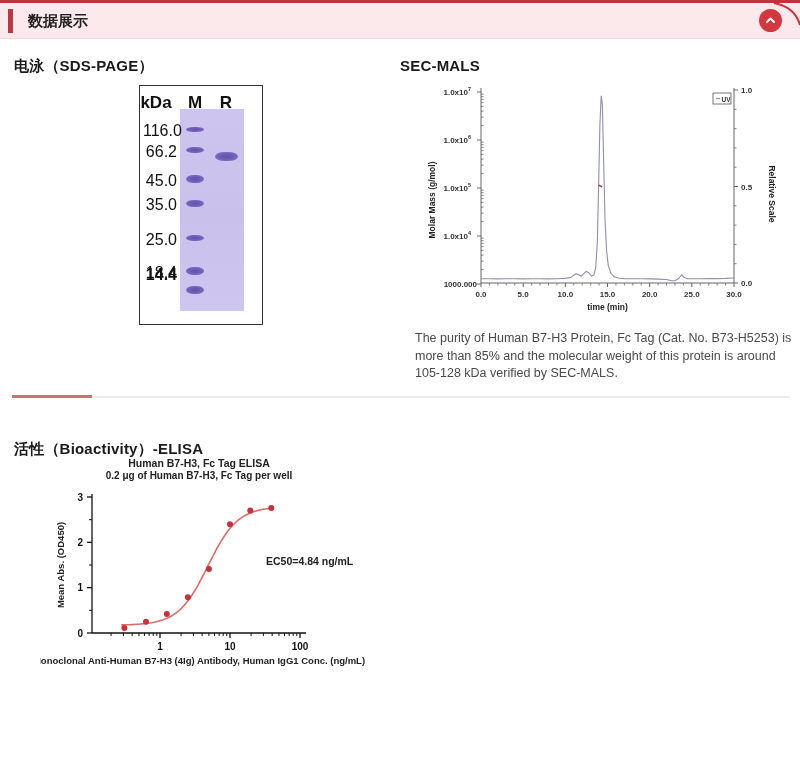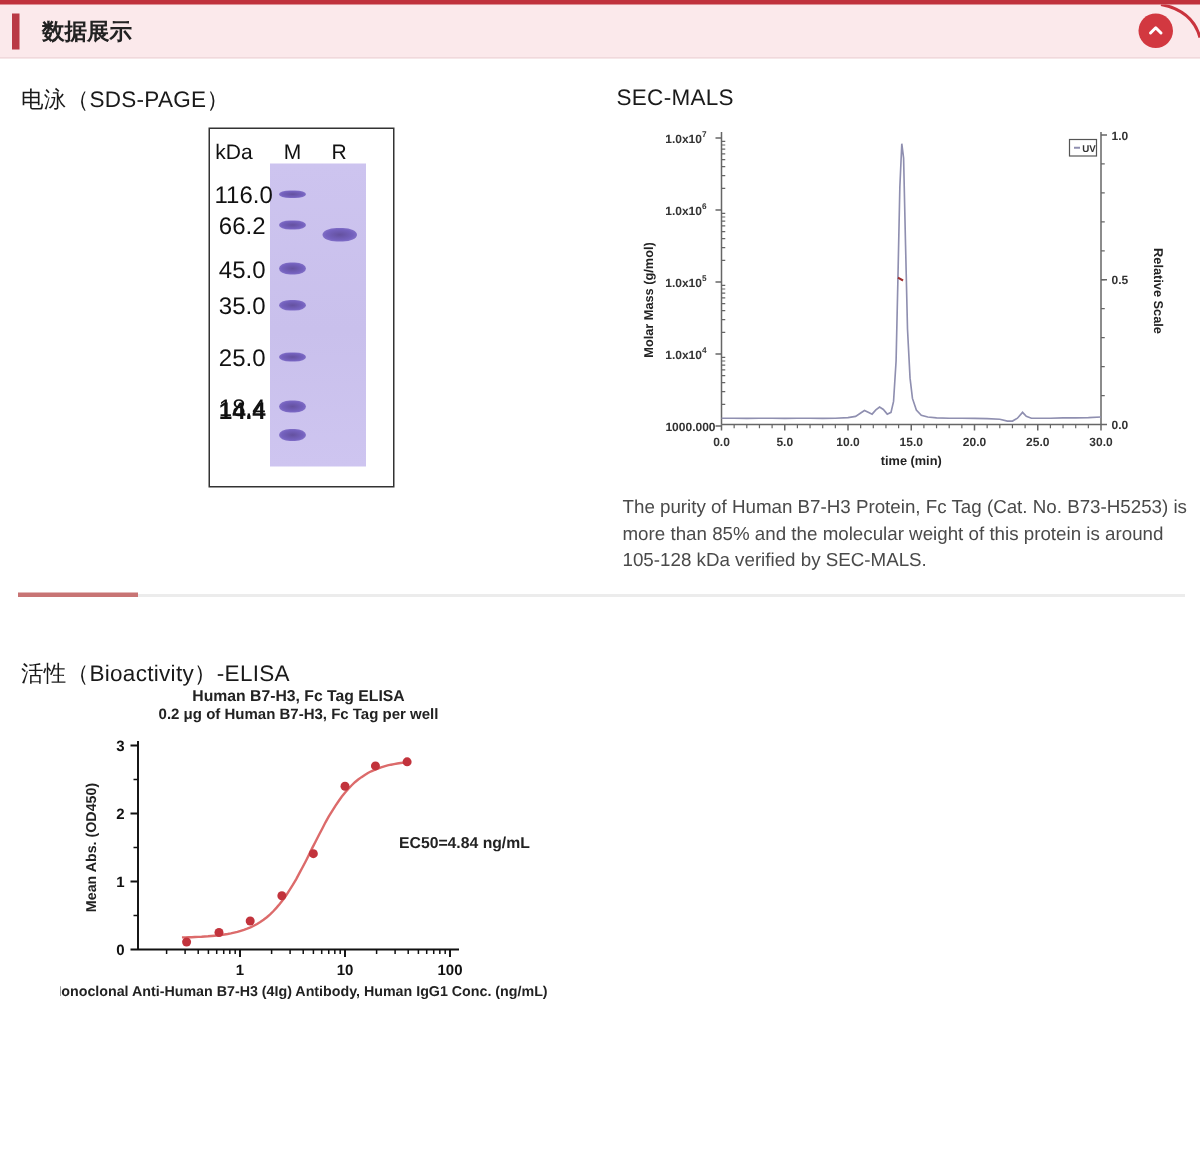--- a/index.html
+++ b/index.html
@@ -9,29 +9,29 @@
 
   
   #hdr { position:absolute; left:0; top:0; width:800px; height:39px;
     background:#fbe9eb; border-top:3px solid #c0323c; border-bottom:1px solid #f0d9dc; }
   #hdr-bar { position:absolute; left:8px; top:6px; width:5px; height:24px; background:#b93945; }
   #hdr-title { position:absolute; left:28px; top:9px; font-size:15px; font-weight:bold; color:#222; }
   #top-btn { position:absolute; right:18px; top:6px; width:23px; height:23px; border-radius:50%;
     background:#d23840; border:none; cursor:pointer; display:flex; align-items:center; justify-content:center; }
   #corner-arc { position:absolute; right:0; top:0; }
 
-  .sec-title { position:absolute; font-size:15px; font-weight:normal; color:#1a1a1a; letter-spacing:.2px; }
+  .sec-title { position:absolute; font-size:15px; font-weight:bold; color:#1a1a1a; letter-spacing:.2px; }
   .caption { position:absolute; font-size:12.5px; line-height:17.5px; color:#4a4a4a; }
 
   
   #gel-fig { position:absolute; left:139px; top:85px; width:124px; height:240px;
     background:#ffffff; border:1px solid #333; }
   #gel-lane { position:absolute; left:40px; top:23px; width:64px; height:202px;
     background:linear-gradient(180deg,#cdc4ef 0%,#c9c0ec 55%,#cec5f0 100%); }
-  .gel-hdr { position:absolute; top:7px; font-size:14px; font-weight:400; color:#111; transform:translateX(-50%); }
+  .gel-hdr { position:absolute; top:7px; font-size:17px; font-weight:700; color:#111; transform:translateX(-50%); }
   .gel-kda { position:absolute; width:34px; text-align:right; font-size:16px; font-weight:500; color:#111; }
   .gel-band { position:absolute; border-radius:45%/55%;
     background:radial-gradient(ellipse at center,#64519f 0%,#7461be 55%,#8a79ce 85%,rgba(160,148,220,.4) 100%); }
 
   
   #divider { position:absolute; left:12px; top:395px; width:778px; height:4px; }
   #divider .gray { position:absolute; left:0; top:1px; width:778px; height:2px; background:#ececec; }
   #divider .red  { position:absolute; left:0; top:0;  width:80px;  height:3px; background:#c87474; }
 
   .chart-host { position:absolute; }
@@ -77,21 +77,21 @@
         <div class="gel-band" style="left: 46px; width: 18px; top: 149px; height: 6px;"></div>
         <div class="gel-kda" style="left: 3px; top: 178px;">18.4</div>
         <div class="gel-band" style="left: 46px; width: 18px; top: 181px; height: 8px;"></div>
         <div class="gel-kda" style="left: 3px; top: 180px; font-weight: bold;">14.4</div>
         <div class="gel-band" style="left: 46px; width: 18px; top: 200px; height: 8px;"></div>
         <div class="gel-band" style="left: 75px; width: 23px; top: 65.5px; height: 9px;"></div>
       </div>
   </div>
 
 
-  <div class="sec-title" style="left:411px; top:57px;text-align:right;">SEC-MALS</div>
+  <div class="sec-title" style="left:400px; top:57px;text-align:right;">SEC-MALS</div>
 
   <div class="chart-host" id="secmals-chart" style="left:415px; top:82px; width:385px; height:235px;"><svg width="385" height="235" viewBox="0 0 385 235">
         <line x1="66" y1="6" x2="66" y2="201" stroke="#666666" stroke-width="1"></line>
         <line x1="66" y1="201" x2="319" y2="201" stroke="#666666" stroke-width="1"></line>
         <line x1="319" y1="6" x2="319" y2="201" stroke="#666666" stroke-width="1"></line>
         <line x1="62" y1="10" x2="66" y2="10" stroke="#666666" stroke-width="1"></line>
         <text x="56" y="13" font-size="8" font-weight="600" text-anchor="end" fill="#333"><tspan>1.0x10</tspan><tspan font-size="5.5" dy="-4">7</tspan></text>
         <line x1="62" y1="58" x2="66" y2="58" stroke="#666666" stroke-width="1"></line>
         <text x="56" y="61" font-size="8" font-weight="600" text-anchor="end" fill="#333"><tspan>1.0x10</tspan><tspan font-size="5.5" dy="-4">6</tspan></text>
         <line x1="62" y1="106" x2="66" y2="106" stroke="#666666" stroke-width="1"></line>

